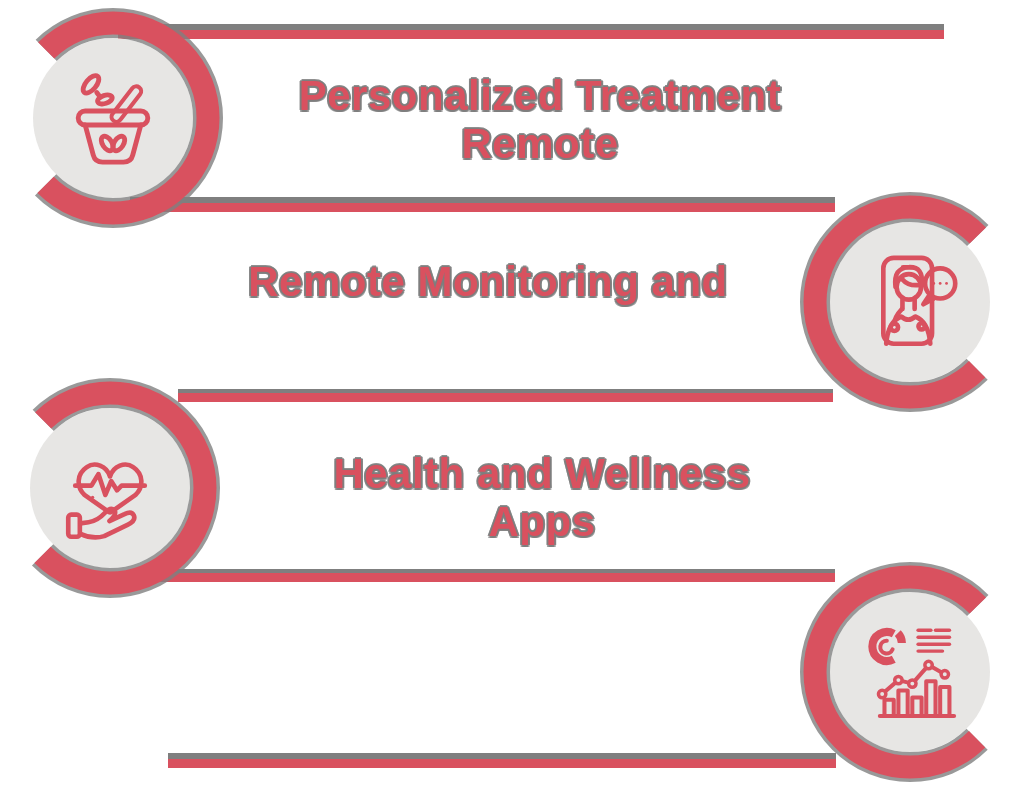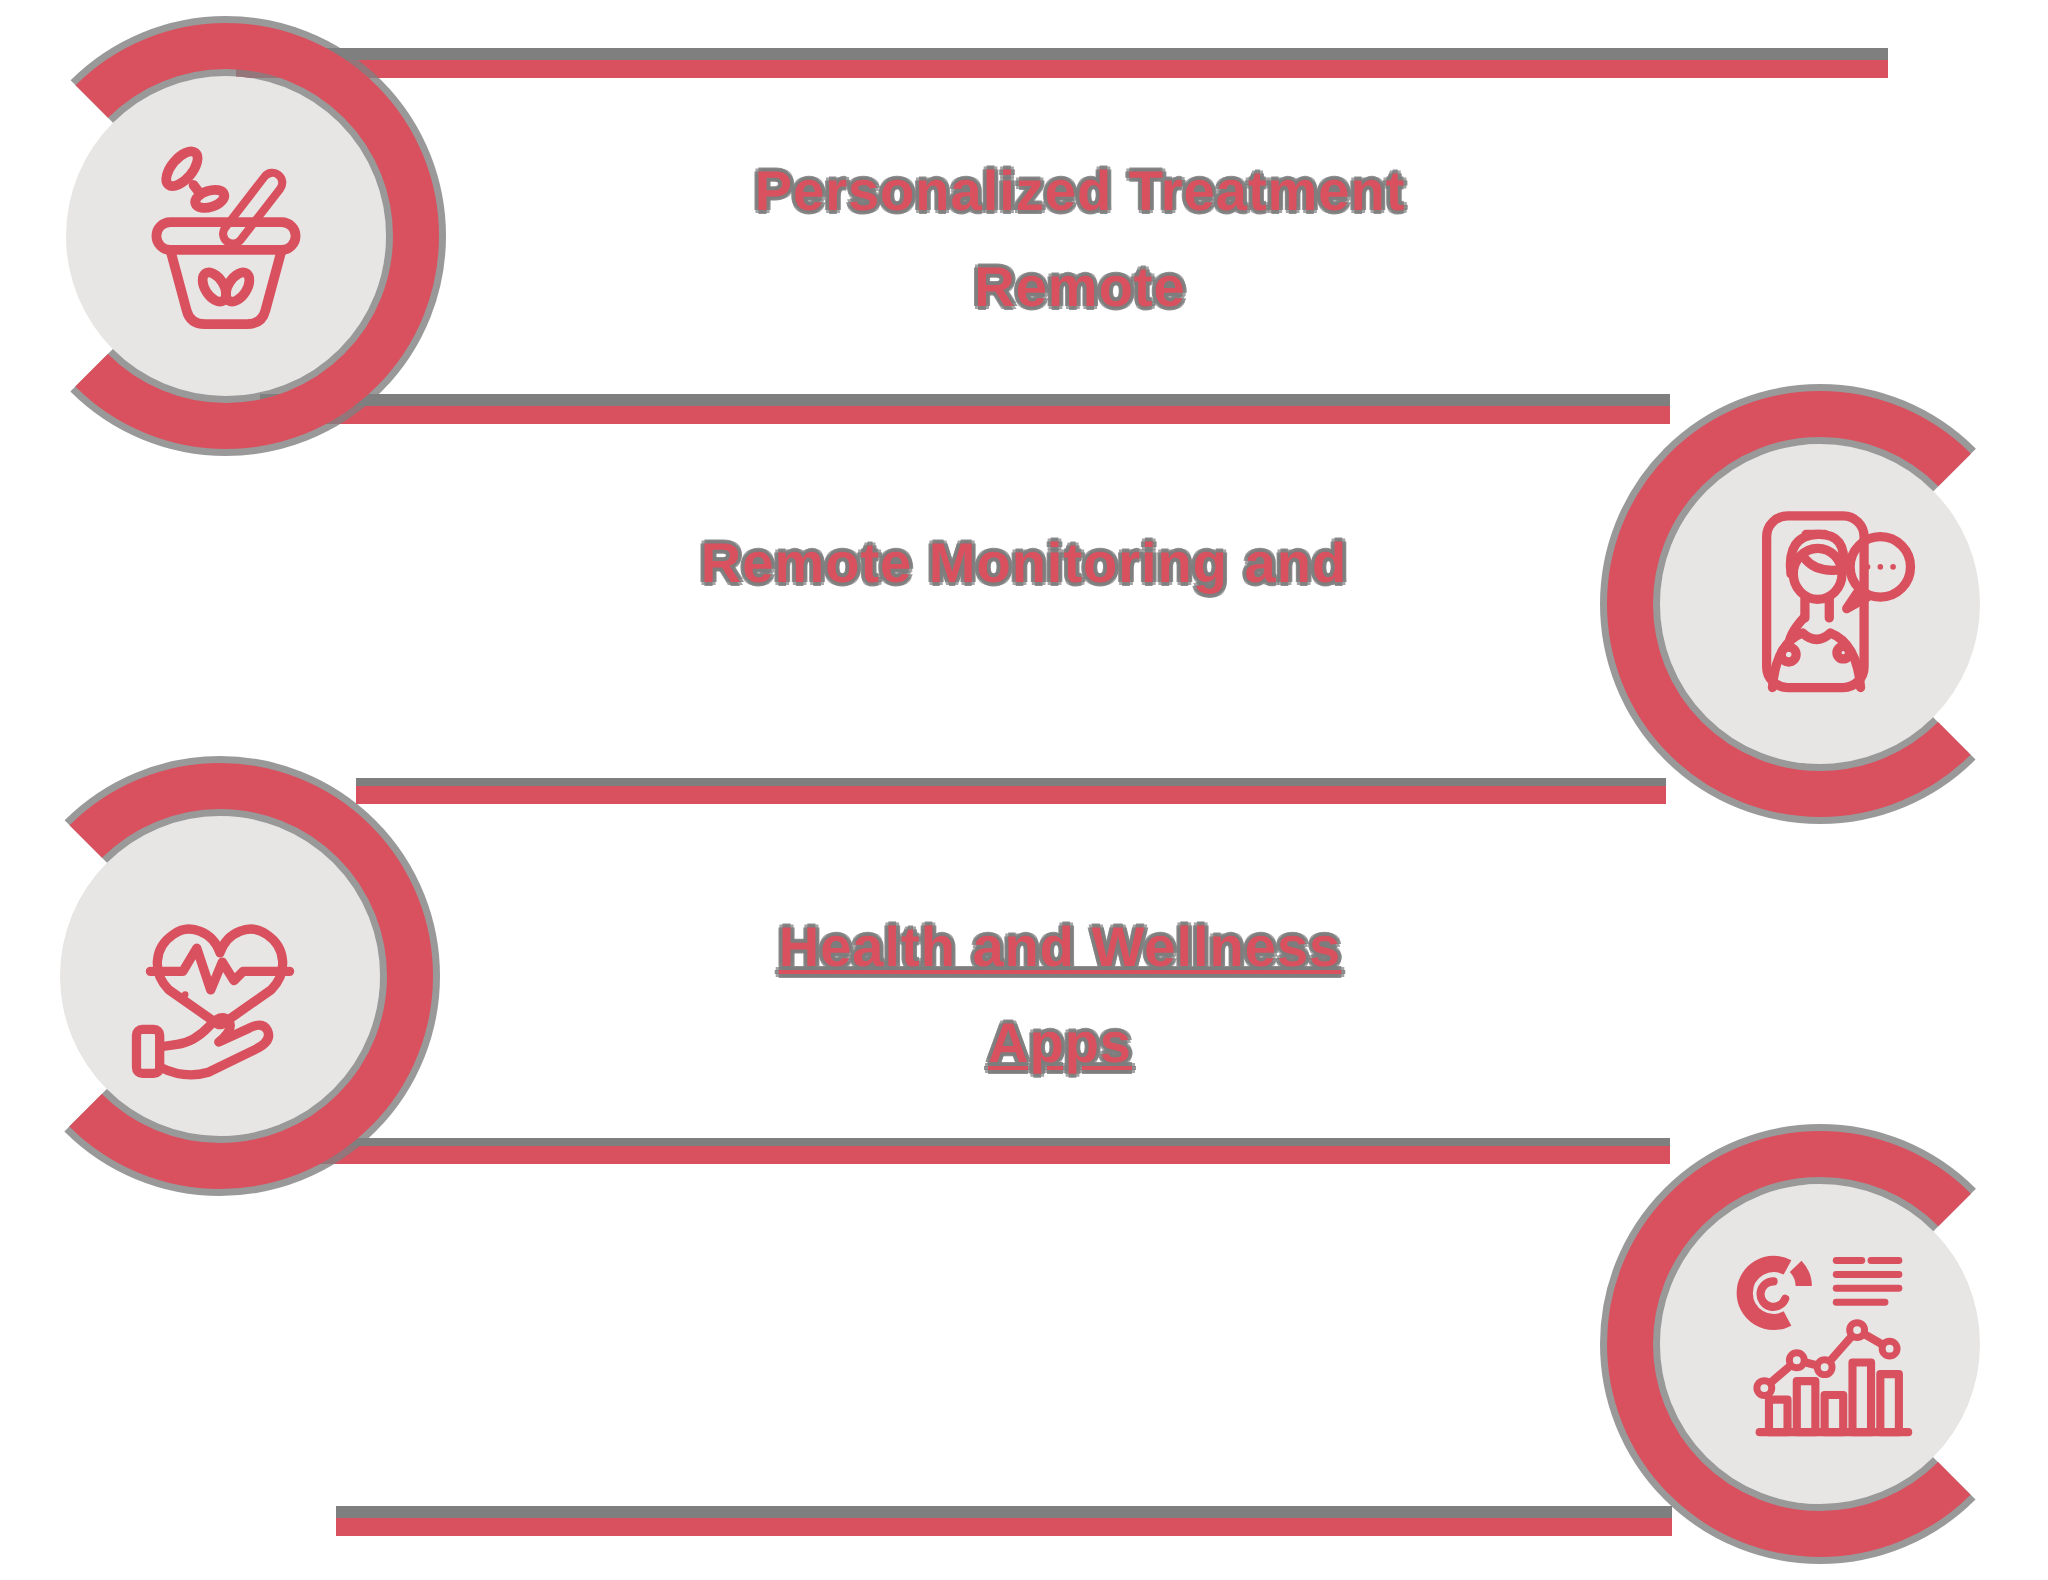--- a/index.html
+++ b/index.html
@@ -10,21 +10,21 @@
   
   .hline{position:absolute;box-sizing:content-box;height:9px;background:#d9515f;}
   .hline.thick-shadow{border-top:6px solid #7f7f7f;}
   .hline.thin-shadow{border-top:4px solid #7f7f7f;}
   
   .badge{position:absolute;width:240px;height:240px;}
   .badge svg{display:block;width:240px;height:240px;}
   
   .title{
     position:absolute;width:600px;text-align:center;
-    color:#d9515f;font-weight:700;font-size:28px;line-height:48px;
+    color:#d9515f;font-weight:700;font-size:42px;line-height:48px;
     letter-spacing:.5px;
     text-shadow:
       2px 0 0 rgba(125,125,125,.85), -2px 0 0 rgba(125,125,125,.85),
       0 2px 0 rgba(125,125,125,.85), 0 -2px 0 rgba(125,125,125,.85),
       1.5px 1.5px 0 rgba(125,125,125,.7), -1.5px 1.5px 0 rgba(125,125,125,.7),
       1.5px -1.5px 0 rgba(125,125,125,.7), -1.5px -1.5px 0 rgba(125,125,125,.7);
     white-space:nowrap;
   }
   .title span{display:block;}
 </style>
@@ -124,23 +124,23 @@
         <circle cx="66" cy="44" r="3.2" fill="#e7e6e4" stroke-width="3"></circle>
         <circle cx="80" cy="52" r="3.2" fill="#e7e6e4" stroke-width="3"></circle>
       </g>
     </svg>
   </div>
 
   <div class="title" style="left:240px;top:72px;">
     <span>Personalized Treatment</span>
     <span>Remote</span>
   </div>
-  <div class="title" style="left:212px;top:258px;">
+  <div class="title" style="left:188px;top:258px;">
     <span>Remote Monitoring and</span>
   </div>
-  <div class="title" style="left:230px;top:450px;text-decoration:underline;">
+  <div class="title" style="left:242px;top:450px;">
     <span>Health and Wellness</span>
     <span>Apps</span>
   </div>
   <div class="title" style="left:235px;top:627px;">
   </div>
 
 </div>
 
 </body></html>

